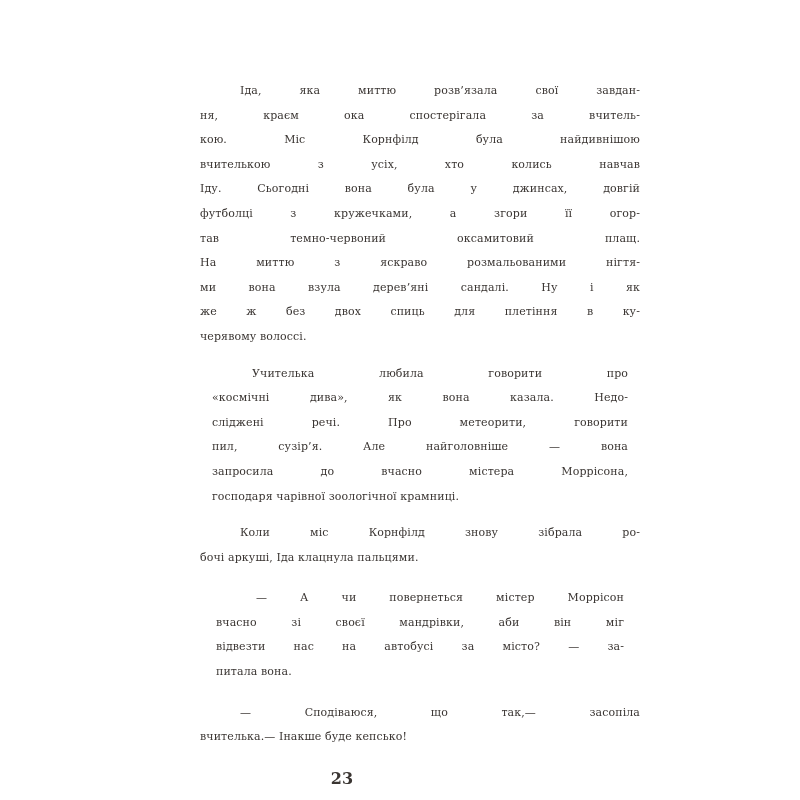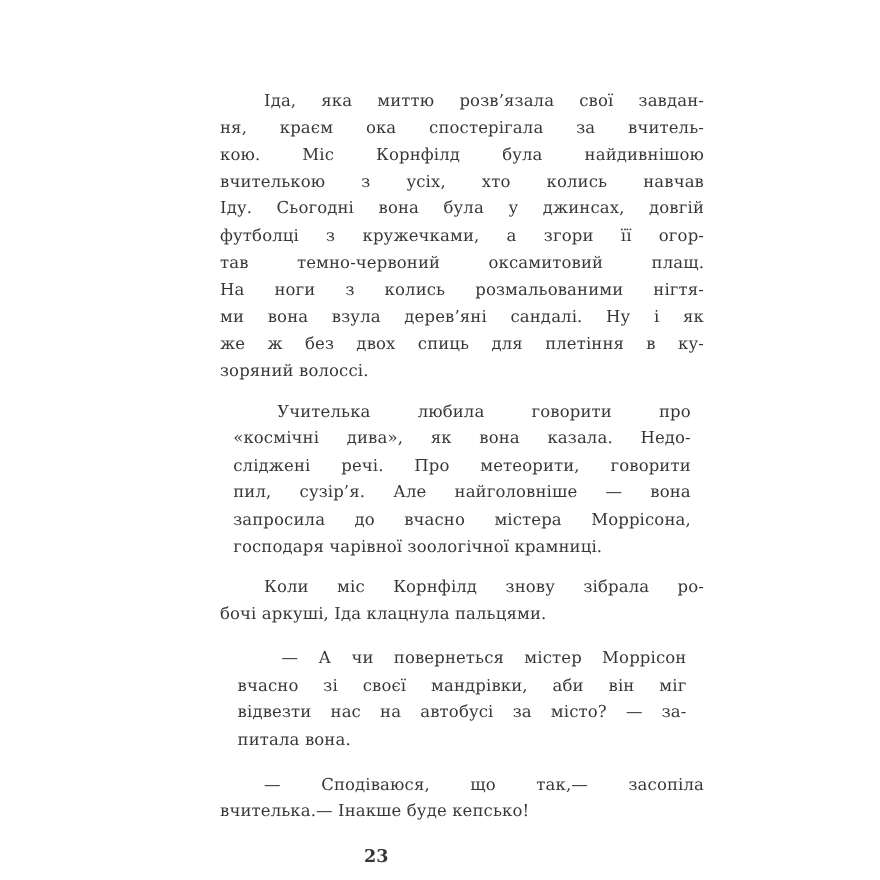--- a/index.html
+++ b/index.html
@@ -3,21 +3,21 @@
 <meta charset="utf-8">
 <style>
   html, body { margin: 0; padding: 0; }
   body {
     width: 800px; height: 800px; background: #ffffff;
     position: relative; overflow: hidden;
   }
   .page {
     position: absolute; left: 200px; top: 79px; width: 440px;
     font-family: "DejaVu Serif", "Liberation Serif", serif;
-    font-size: 15px; line-height: 24.6px; color: #3a3532;
+    font-size: 11px; line-height: 24.6px; color: #3a3532;
     letter-spacing: 0.1px;
   }
   .line {
     display: block; white-space: nowrap;
     text-align: justify; text-align-last: justify;
     height: 24.6px;
   }
   .line.last { text-align-last: left; }
   .line.indent { padding-left: 40px; }
   .page-number {
@@ -32,24 +32,24 @@
 
 <div class="page">
   <p style="margin:0">
     <span class="line indent">Іда, яка миттю розв’язала свої завдан-</span>
     <span class="line">ня, краєм ока спостерігала за вчитель-</span>
     <span class="line">кою. Міс Корнфілд була найдивнішою</span>
     <span class="line">вчителькою з усіх, хто колись навчав</span>
     <span class="line">Іду. Сьогодні вона була у джинсах, довгій</span>
     <span class="line">футболці з кружечками, а згори її огор-</span>
     <span class="line">тав темно-червоний оксамитовий плащ.</span>
-    <span class="line">На ноги з колись розмальованими нігтя-</span>
+    <span class="line">На миттю з яскраво розмальованими нігтя-</span>
     <span class="line">ми вона взула дерев’яні сандалі. Ну і як</span>
     <span class="line">же ж без двох спиць для плетіння в ку-</span>
-    <span class="line last">зоряний волоссі.</span>
+    <span class="line last">черявому волоссі.</span>
   </p>
   <p style="margin:12px">
     <span class="line indent">Учителька любила говорити про</span>
     <span class="line">«космічні дива», як вона казала. Недо-</span>
     <span class="line">сліджені речі. Про метеорити, говорити</span>
     <span class="line">пил, сузір’я. Але найголовніше — вона</span>
     <span class="line">запросила до вчасно містера Моррісона,</span>
     <span class="line last">господаря чарівної зоологічної крамниці.</span>
   </p>
   <p style="margin:0">

